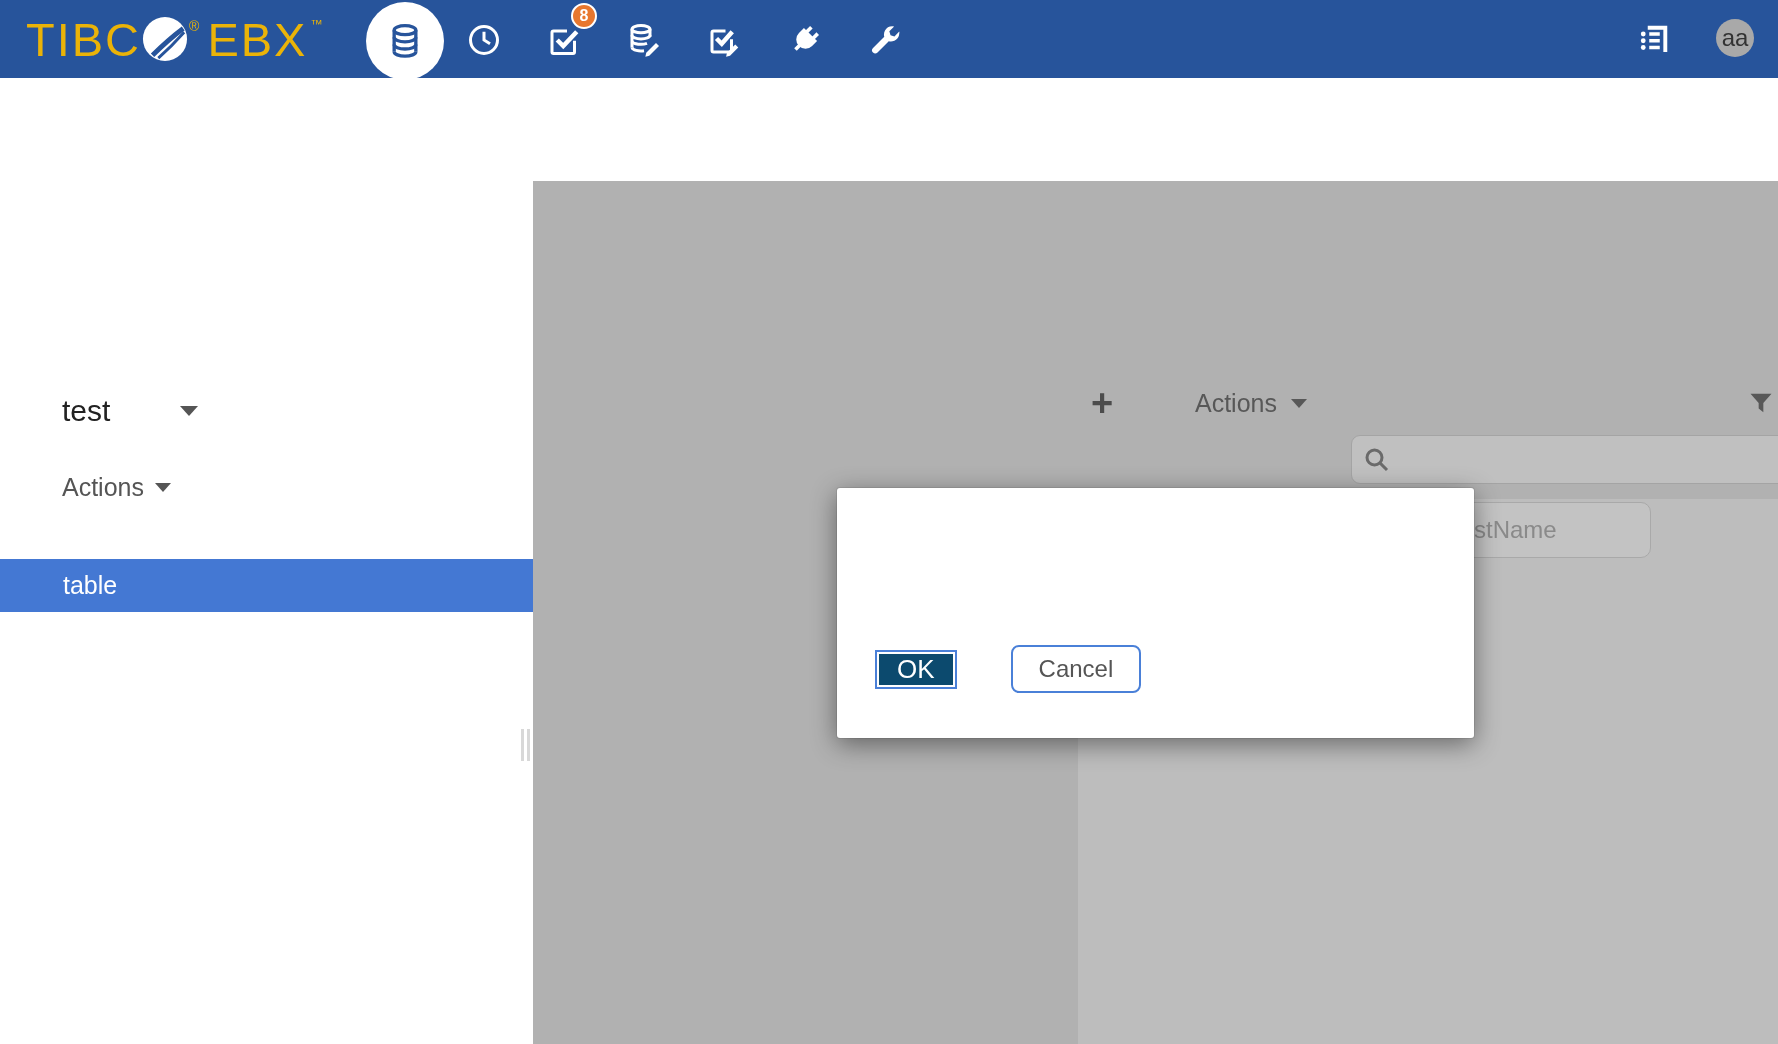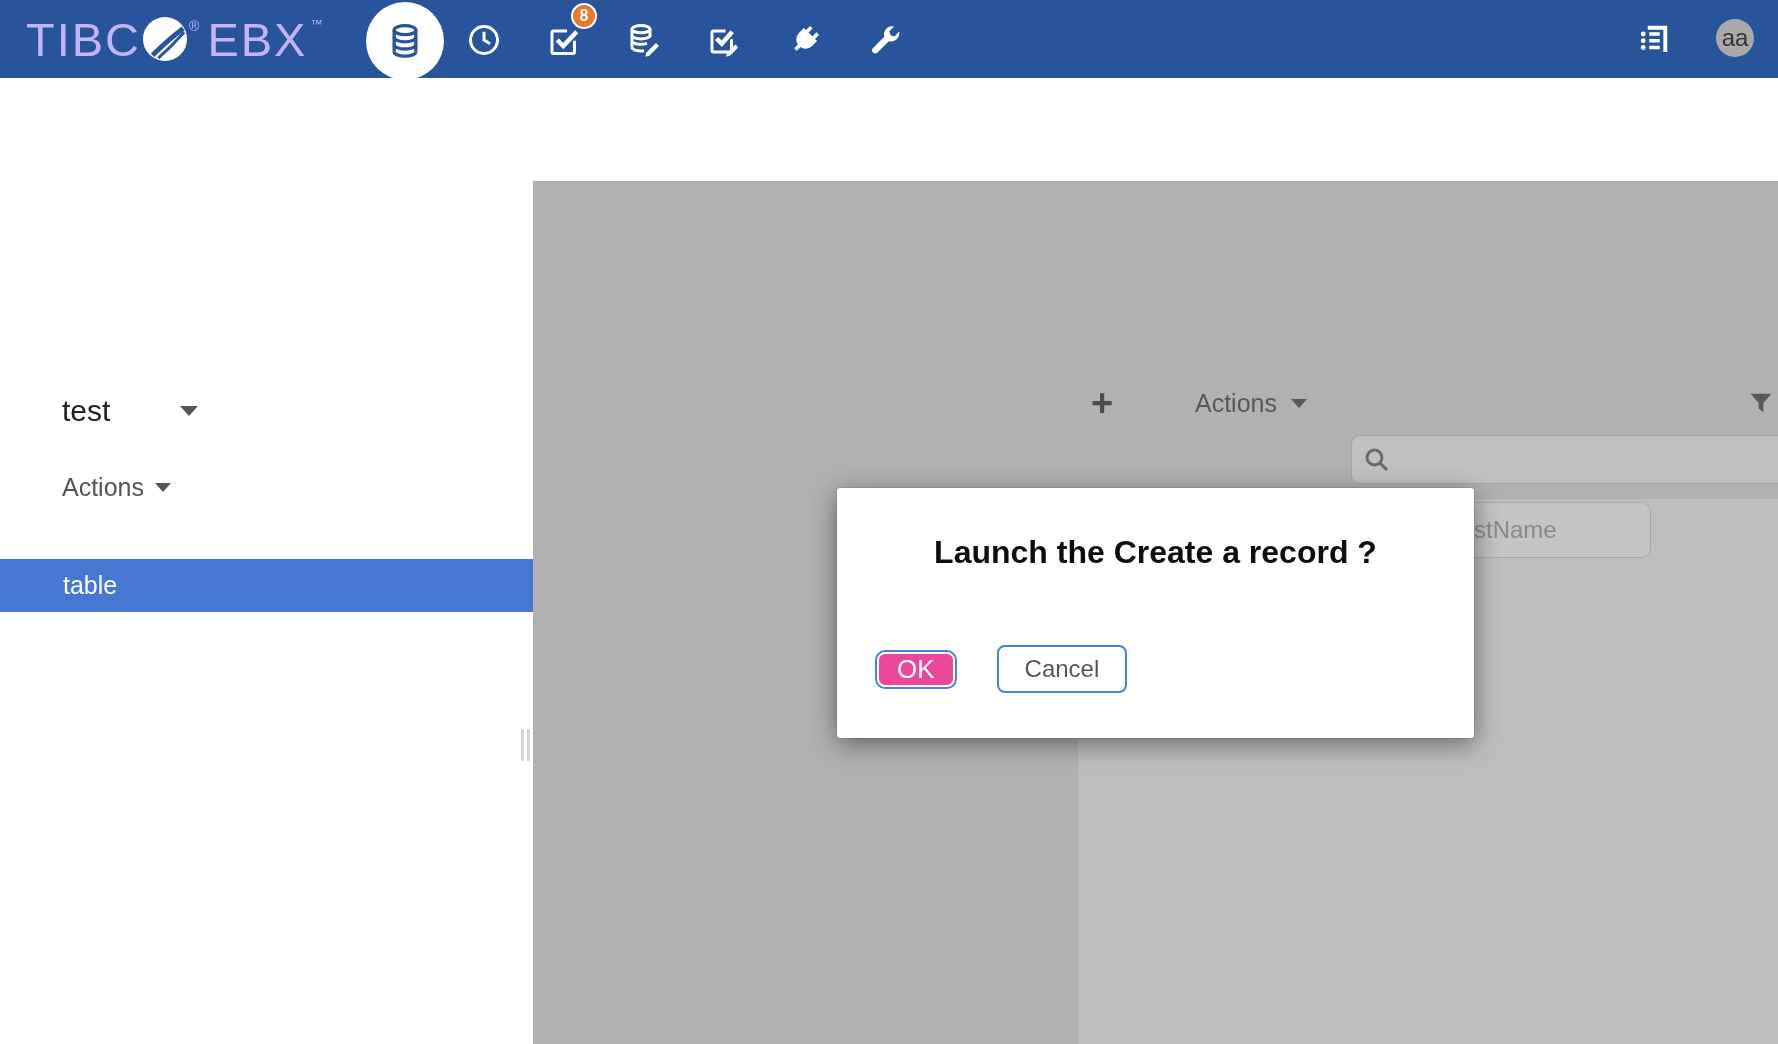--- a/index.html
+++ b/index.html
@@ -1,21 +1,21 @@
 <!DOCTYPE html>
 <html><head>
 <meta charset="utf-8">
 <style>
   * { margin:0; padding:0; box-sizing:border-box; }
   html,body { width:1778px; height:1044px; font-family:"Liberation Sans", sans-serif; background:#fff; }
   #app { position:relative; width:1778px; height:1044px; overflow:hidden; background:#fff; }
 
   
   .navbar { position:absolute; left:0; top:0; width:1778px; height:78px; background:#27549B; z-index:30; }
-  .logo { position:absolute; left:26px; top:0; height:78px; display:flex; align-items:center; color:#c4b5fd; }
+  .logo { position:absolute; left:26px; top:0; height:78px; display:flex; align-items:center; color:#eab308; }
   .logo .word { font-size:47px; font-weight:500; letter-spacing:2px; line-height:1; }
   .logo .globe { width:46px; height:46px; margin:0 1px; }
   .logo sup { font-size:14px; font-weight:400; position:relative; top:-13px; margin-right:8px; }
   .logo sup.tm { font-size:12px; top:-15px; margin-left:3px; }
 
   .nav-icon { position:absolute; top:18px; width:44px; height:44px; display:flex; align-items:center; justify-content:center; cursor:pointer; }
   .nav-icon svg { width:36px; height:36px; }
   .active-circle { position:absolute; left:366px; top:2px; width:78px; height:78px; background:#fff; border-radius:50%; display:flex; align-items:center; justify-content:center; cursor:pointer; }
   .active-circle svg { width:40px; height:40px; }
   .badge { position:absolute; left:571px; top:3px; min-width:26px; height:26px; background:#E8772E; border:2px solid #fff; border-radius:13px; color:#fff; font-size:16px; font-weight:bold; display:flex; align-items:center; justify-content:center; z-index:2; }
@@ -59,22 +59,22 @@
   .col-id { left:80px; } .col-name { left:205px; } .col-first { left:375px; }
   .sortc { position:absolute; left:150px; top:17px; width:22px; height:20px; cursor:pointer; }
   .tick { position:absolute; bottom:0; width:1px; height:23px; background:#a8a8a8; }
   .tick1 { left:62px; } .tick2 { left:186px; } .tick3 { left:354px; }
   .empty-msg { position:absolute; left:731px; top:402px; font-size:25px; font-style:italic; color:#5a5a5a; }
 
   
   .modal { position:absolute; left:837px; top:488px; width:637px; height:250px; background:#fff; border-radius:3px; box-shadow:0 6px 26px rgba(0,0,0,0.45), 0 0 0 1px rgba(0,0,0,0.08); z-index:40; }
   .modal-title { margin-top:46px; text-align:center; font-size:32px; font-weight:600; color:#0d0d0d; }
   .modal-btns { position:absolute; left:40px; top:157px; display:flex; align-items:center; }
-  .ok-btn { background:#ec4899; color:#fff; font-size:26px; font-family:inherit; padding:0 18px; border:2px solid #fff; border-radius:8px; box-shadow:0 0 0 2px #4A80D8; cursor:pointer; }
-  .cancel-btn { background:#fff; color:#555; font-size:24px; font-family:inherit; margin-left:42px; padding:8px 26px; border:2px solid #4A80D8; border-radius:8px; cursor:pointer; }
+  .ok-btn { background:#0c4a6e; color:#fff; font-size:26px; font-family:inherit; padding:0 18px; border:2px solid #fff; border-radius:0; box-shadow:0 0 0 2px #4A80D8; cursor:pointer; }
+  .cancel-btn { background:#fff; color:#555; font-size:24px; font-family:inherit; margin-left:56px; padding:8px 26px; border:2px solid #4A80D8; border-radius:8px; cursor:pointer; }
 </style>
 </head>
 <body>
 
 <div id="app">
 
   <div class="navbar">
     <div class="logo">
       <span class="word">TIBC</span>
       <svg class="globe" viewBox="0 0 48 48">
@@ -219,20 +219,19 @@
       <div class="col col-name">name</div>
       <div class="col col-first">firstName</div>
       <div class="tick tick1"></div>
       <div class="tick tick2"></div>
       <div class="tick tick3"></div>
     </div>
     <div class="empty-msg">No records found.</div>
   </div>
 
   <div class="modal">
-    <div class="modal-title">Launch the Create a record ?</div>
     <div class="modal-btns">
       <button class="ok-btn">OK</button>
       <button class="cancel-btn">Cancel</button>
     </div>
   </div>
 
 </div>
 
 </body></html>

